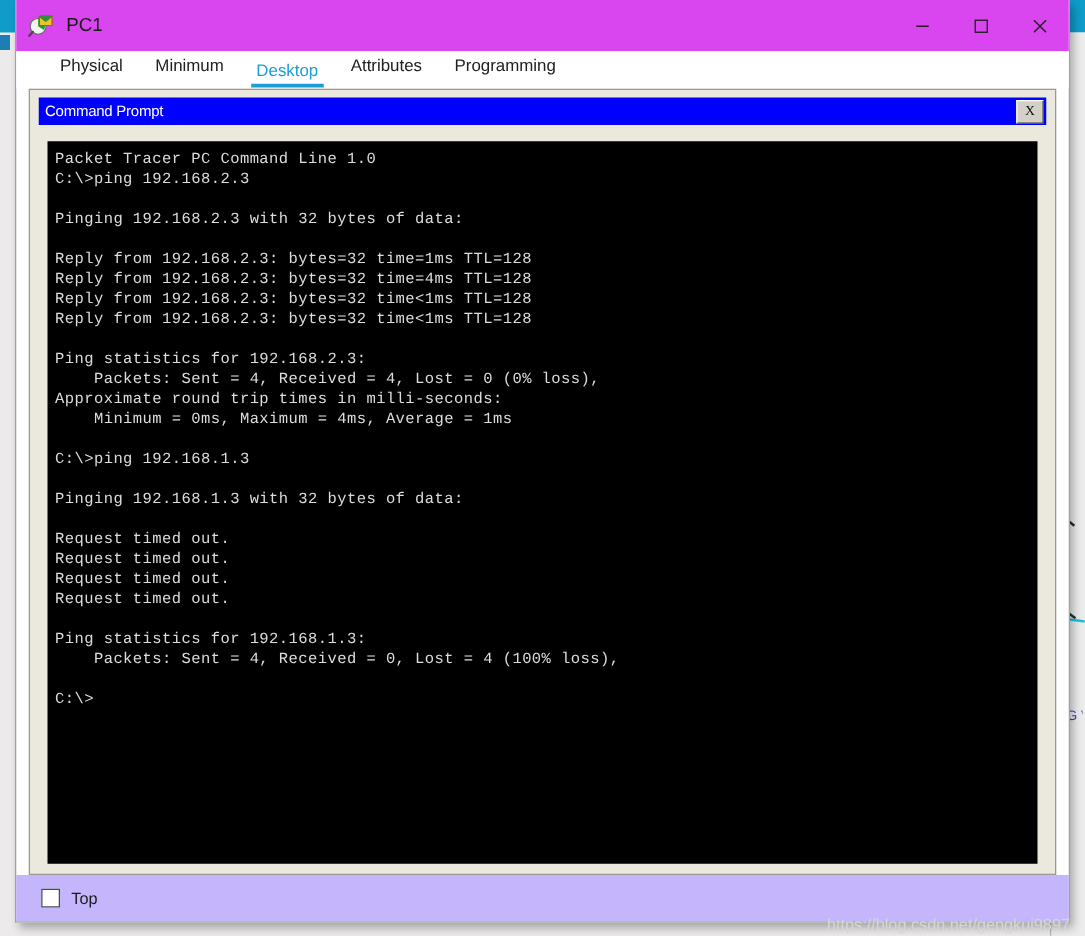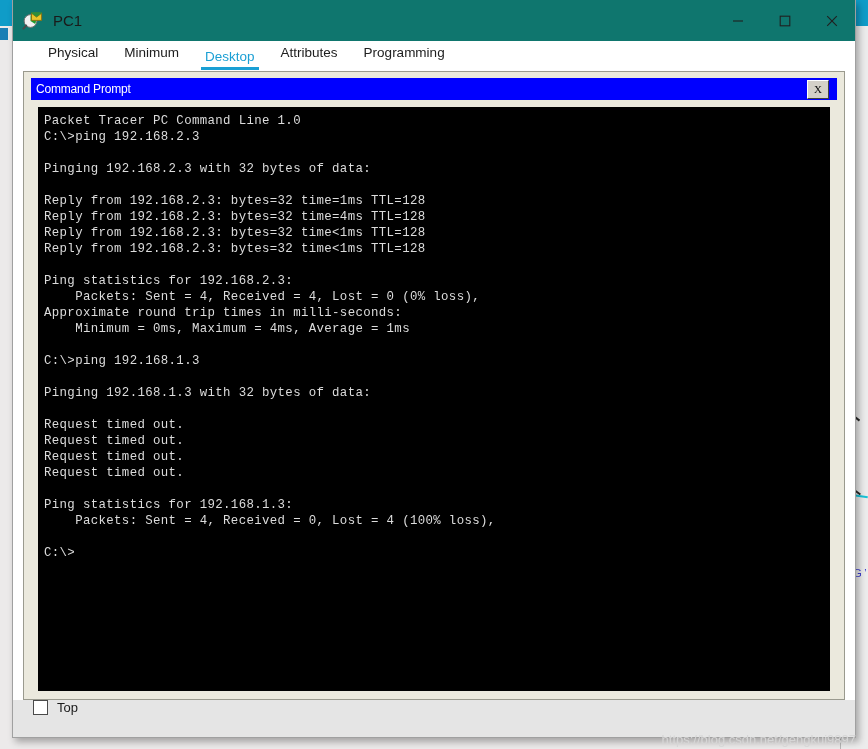--- a/index.html
+++ b/index.html
@@ -69,21 +69,21 @@
     border: 1px solid #a0a0a0;
     border-top: none;
     box-shadow: 3px 4px 7px rgba(0,0,0,0.30);
     display: flex;
     flex-direction: column;
   }
 
   
   #titlebar {
     height: 41px;
-    background: #0f766e;
+    background: #d946ef;
     display: flex;
     align-items: center;
     flex: 0 0 auto;
     position: relative;
   }
   #app-icon {
     width: 22px; height: 22px;
     margin-left: 9px;
     position: relative;
     flex: 0 0 auto;
@@ -156,21 +156,21 @@
     flex: 1 1 auto;
     min-height: 0;
   }
   #cmd-titlebar {
     height: 22px;
     background: #0000ff;
     display: flex;
     align-items: center;
     justify-content: space-between;
     padding-left: 5px;
-    padding-right: 8px;
+    padding-right: 2px;
     flex: 0 0 auto;
   }
   #cmd-title-text {
     color: #ffffff;
     font-size: 12px;
     font-family: "Liberation Sans", sans-serif;
     letter-spacing: -0.2px;
   }
   #cmd-close-button {
     width: 22px; height: 19px;
@@ -184,21 +184,21 @@
     display: flex;
     align-items: center;
     justify-content: center;
     cursor: pointer;
     flex: 0 0 auto;
   }
 
   #cmd-body-wrap {
     flex: 1 1 auto;
     background: #ebe9dd;
-    padding: 7px 7px 0 7px;
+    padding: 13px 7px 0 7px;
     min-height: 0;
     display: flex;
   }
   #cmd-terminal {
     flex: 1 1 auto;
     background: #000000;
     color: #dcdcdc;
     font-family: "Liberation Mono", "DejaVu Sans Mono", monospace;
     font-size: 12.4px;
     line-height: 16px;
@@ -206,23 +206,24 @@
     overflow: hidden;
     white-space: pre;
     min-height: 0;
     letter-spacing: 0.35px;
   }
 
   
   #footer {
     height: 37px;
     display: flex;
+    align-items: center;
     padding-left: 20px;
     flex: 0 0 auto;
-    background: #e5e5e5;
+    background: #c4b5fd;
   }
   #top-checkbox {
     width: 15px; height: 15px;
     border: 1px solid #4a4a4a;
     background: #ffffff;
     cursor: pointer;
     flex: 0 0 auto;
   }
   #top-checkbox-label {
     margin-left: 9px;

